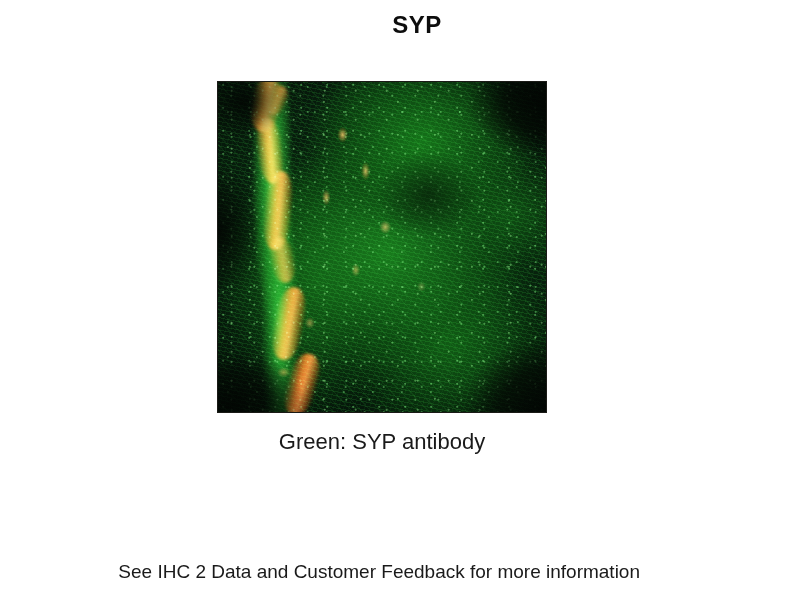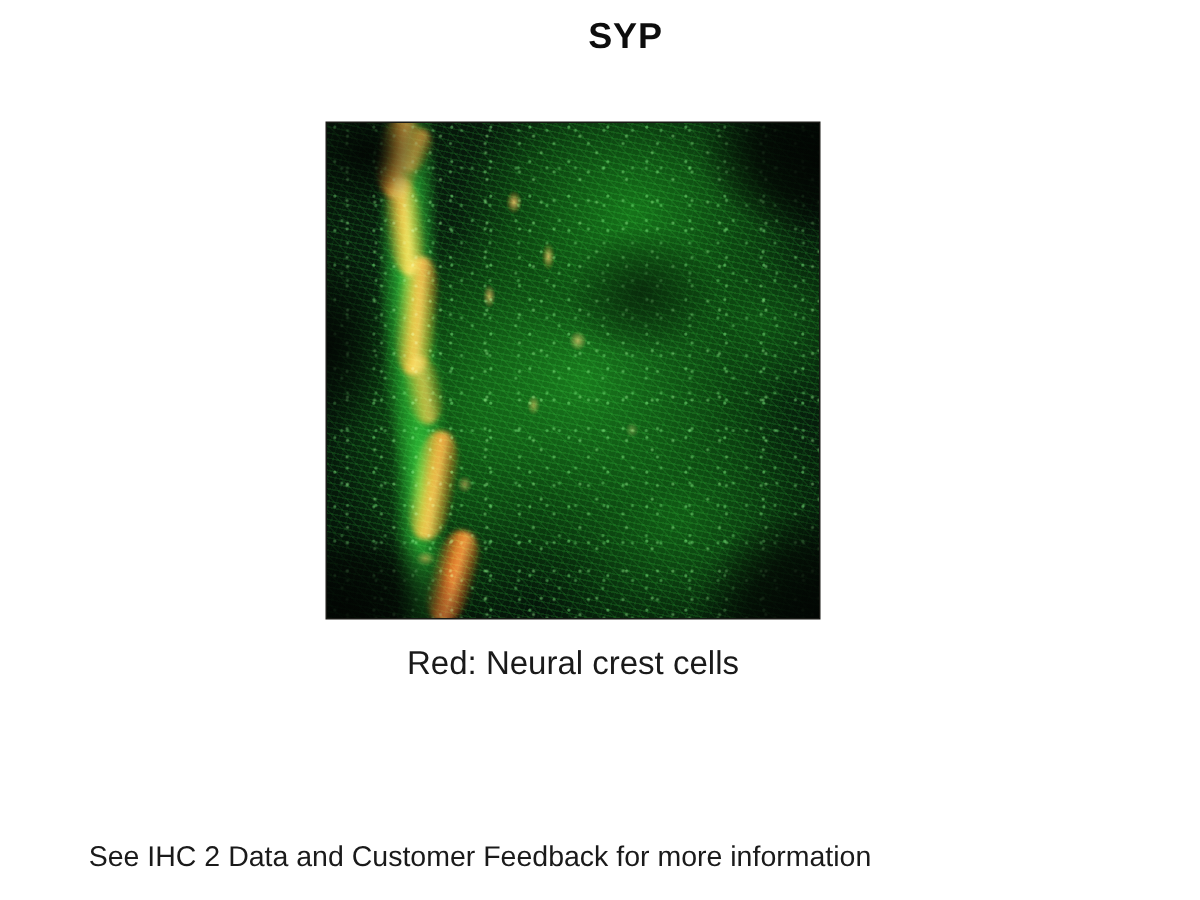--- a/index.html
+++ b/index.html
@@ -157,21 +157,21 @@
     color: #1a1a1a;
   }
   .caption-line { display: block; white-space: nowrap; }
 
   
   .footer-note {
     position: absolute;
     left: 0;
     top: 561px;
     width: 640px;
-    text-align: center;
+    text-align: right;
     font-size: 19px;
     color: #1a1a1a;
     white-space: nowrap;
   }
 </style>
 </head>
 <body>
 
 <div class="fig-title">SYP</div>
 
@@ -188,16 +188,16 @@
     <div class="red-band seg4"></div>
     <div class="red-band seg5"></div>
     <div class="red-band seg6"></div>
     <div class="layer orange-puncta"></div>
     <div class="layer dark-voids"></div>
     <div class="layer vignette"></div>
   </div>
 </div>
 
 <div class="caption">
-  <span class="caption-line">Red: Neural crest cells</span>
+  <span class="caption-line">Green: SYP antibody</span>
 </div>
 
 <div class="footer-note">See IHC 2 Data and Customer Feedback for more information</div>
 
 </body></html>

